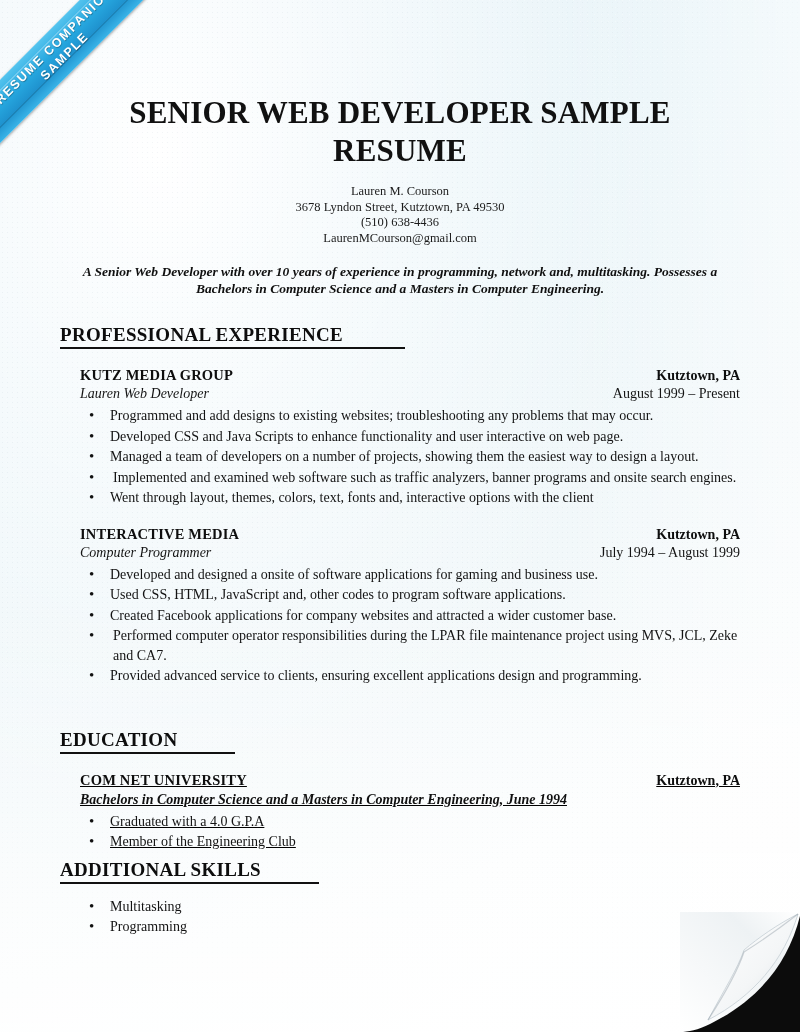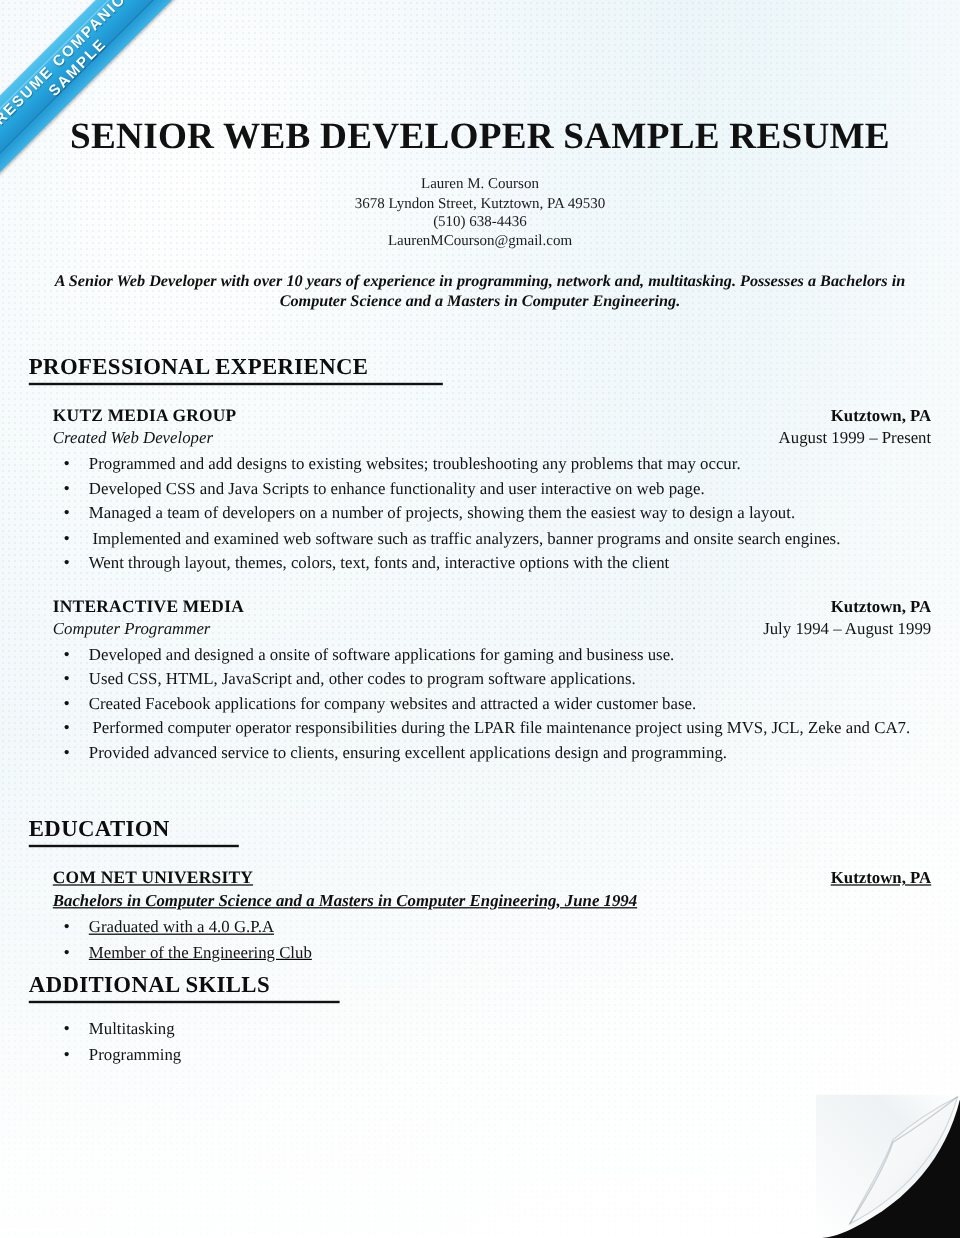--- a/index.html
+++ b/index.html
@@ -109,21 +109,21 @@
     right: 0; bottom: 0;
     width: 120px; height: 120px;
     z-index: 5;
   }
 
   
   .content {
     position: absolute;
     inset: 0;
     z-index: 3;
-    padding: 0 24px;
+    padding: 0 60px;
   }
 
   .doc-title {
     margin: 94px 0 0;
     text-align: center;
     font-size: 31px;
     line-height: 38px;
     font-weight: bold;
     color: #111111;
     letter-spacing: .2px;
@@ -143,21 +143,21 @@
     font-size: 13.5px;
     line-height: 17px;
     font-weight: bold;
     font-style: italic;
     color: #101010;
     padding: 0 6px;
   }
 
   
   .section {
-    margin-top: 36px;
+    margin-top: 26px;
     padding-left: 0;
   }
 
   .sec-head-row {
     margin-left: -20px;
     padding-left: 20px;
   }
   .sec-head {
     display: inline-block;
     font-size: 19px;
@@ -269,21 +269,21 @@
       </div>
 
       <div class="body-block">
 
         <div class="job">
           <div class="row">
             <span class="org left">KUTZ MEDIA GROUP</span>
             <span class="loc right">Kutztown, PA</span>
           </div>
           <div class="row">
-            <span class="role left">Created Web Developer</span>
+            <span class="role left">Lauren Web Developer</span>
             <span class="dates right">August 1999 – Present</span>
           </div>
           <ul class="bullets">
             <li>
               <span class="dot">•</span>
               <span>Programmed and add designs to existing websites; troubleshooting any problems that may occur.</span>
             </li>
             <li>
               <span class="dot">•</span>
               <span>Developed CSS and Java Scripts to enhance functionality and user interactive on web page.</span>

